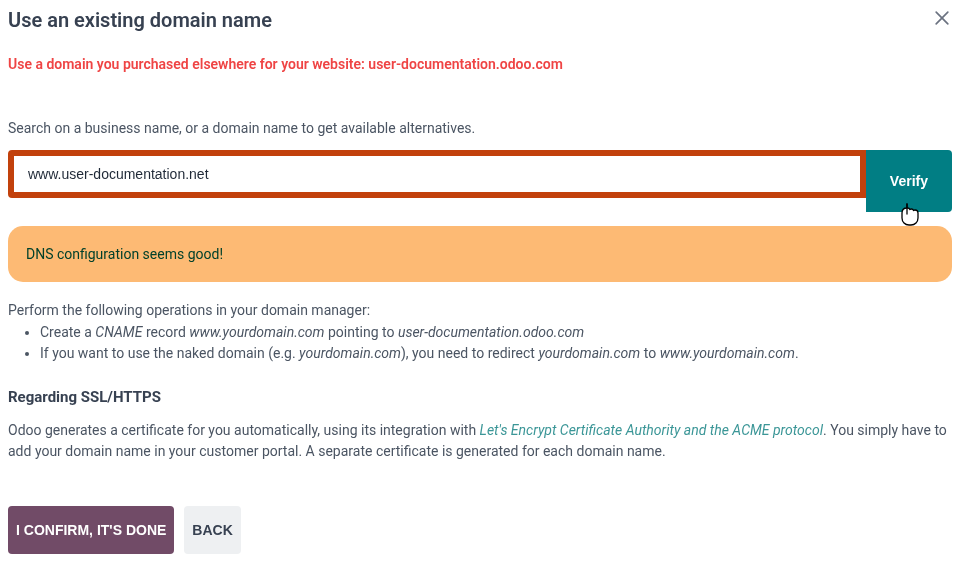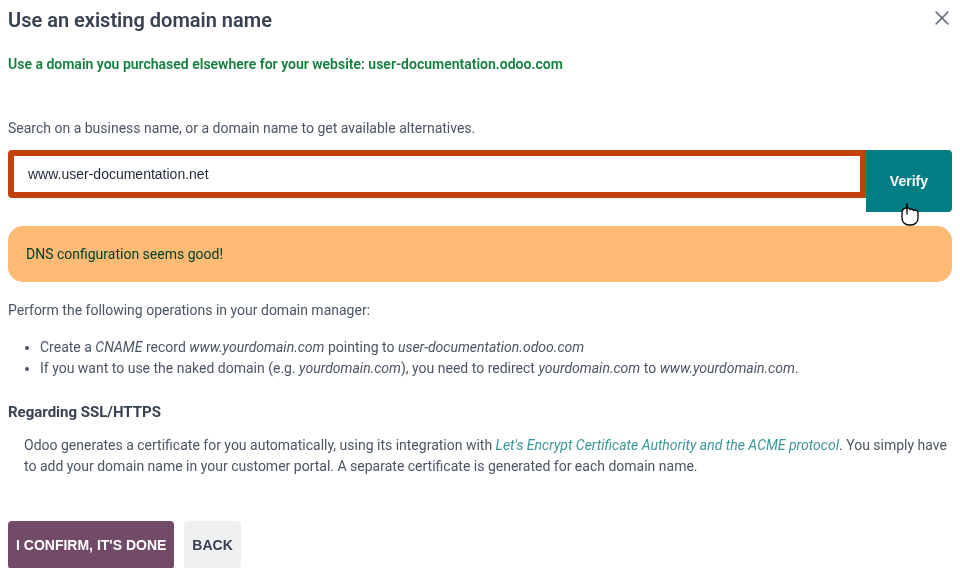--- a/index.html
+++ b/index.html
@@ -33,21 +33,21 @@
       height: 20px;
       cursor: pointer;
       color: #6b7280;
     }
     .close-icon svg {
       width: 100%;
       height: 100%;
     }
     .subtitle {
       font-size: 14px;
-      color: #15803d;
+      color: #ef4444;
       margin-bottom: 48px;
       font-weight: 600;
     }
     .search-label {
       font-size: 14px;
       color: #4b5563;
       margin-bottom: 14px;
     }
     .search-row {
       display: flex;
@@ -79,21 +79,21 @@
       background: #fdba74;
       color: #00402a;
       padding: 20px 18px;
       border-radius: 15px;
       font-size: 14px;
       margin-bottom: 20px;
     }
     .instructions {
       font-size: 14px;
       color: #4b5563;
-      margin-bottom: 19px;
+      margin-bottom: 4px;
     }
     .instructions-list {
       list-style: disc;
       padding-left: 32px;
       color: #4b5563;
       margin-bottom: 24px;
     }
     .instructions-list li {
       font-size: 14px;
       line-height: 1.5;
@@ -106,21 +106,20 @@
       font-size: 15px;
       font-weight: 700;
       color: #374151;
       margin-bottom: 14px;
     }
     .ssl-para {
       font-size: 14px;
       color: #4b5563;
       line-height: 1.5;
       margin-bottom: 44px;
-      margin-left: 16px;
     }
     .ssl-para a {
       color: #3B9697;
       font-style: italic;
       text-decoration: none;
     }
     .button-row {
       display: flex;
       gap: 10px;
     }

